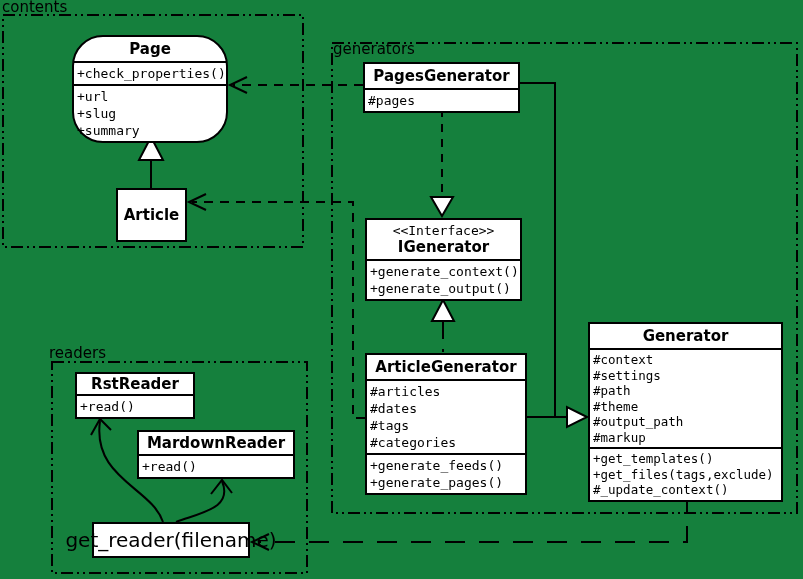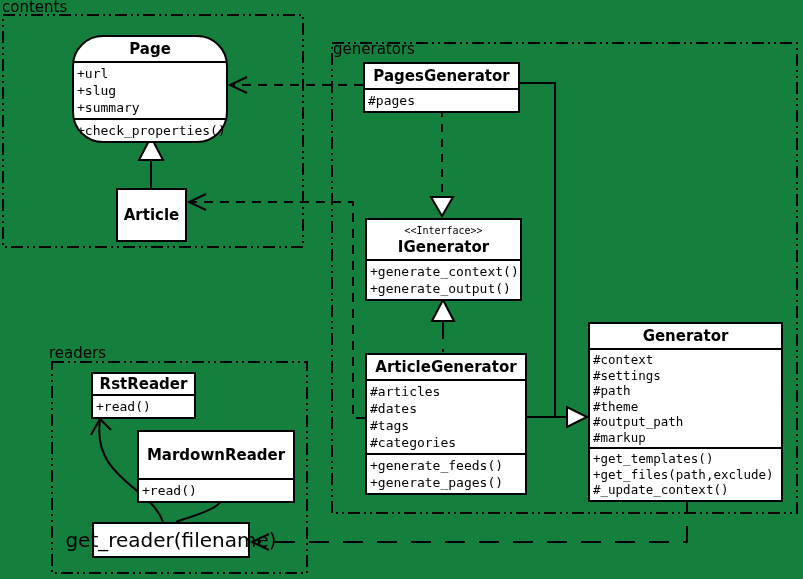--- a/index.html
+++ b/index.html
@@ -15,21 +15,21 @@
   .cls {
     position:absolute; box-sizing:border-box; background:#ffffff;
     border:2px solid #000;
   }
   .cls .title {
     font-family:"DejaVu Sans", sans-serif; font-weight:bold;
     font-size:15px; text-align:center; padding:3px 3px; line-height:18px;
   }
   .cls .stereo {
     font-family:"DejaVu Sans Mono", monospace; font-weight:normal;
-    font-size:10px; text-align:center; line-height:15px; padding-top:3px;
+    font-size:13px; text-align:center; line-height:15px; padding-top:3px;
   }
   .cls .sec {
     border-top:2px solid #000; padding:2px 3px;
     font-family:"DejaVu Sans Mono", monospace; font-size:13px;
     line-height:17px; white-space:nowrap;
   }
   .cls.tight .sec { line-height:15.5px; font-size:12.5px; }
   .cls .row { white-space:nowrap; }
   .fnbox {
     position:absolute; box-sizing:border-box; background:#ffffff;
@@ -76,26 +76,26 @@
     <path d="M211,494 L222,480 L232,493" fill="none" stroke="#000" stroke-width="2"></path>
   </svg>
 
   <div class="pkg-label" style="left:2px; top:0px;">contents</div>
   <div class="pkg-label" style="left:333px; top:42px;">generators</div>
   <div class="pkg-label" style="left:49px; top:346px;">readers</div>
 
   <div class="cls" style="left:72px; top:35px; width:156px;border-radius:31px;">
     <div class="title">Page</div>
     <div class="sec">
+      <div class="row">+check_properties()</div>
+    </div>
+    <div class="sec">
       <div class="row">+url</div>
       <div class="row">+slug</div>
       <div class="row">+summary</div>
-    </div>
-    <div class="sec">
-      <div class="row">+check_properties()</div>
     </div>
   </div>
 
   <div class="cls" style="left:116px; top:188px; width:71px;">
     <div class="title" style="padding:16px 2px;">Article</div>
   </div>
 
   <div class="cls" style="left:363px; top:62px; width:157px;">
     <div class="title">PagesGenerator</div>
     <div class="sec">
@@ -131,34 +131,34 @@
     <div class="sec">
       <div class="row">#context</div>
       <div class="row">#settings</div>
       <div class="row">#path</div>
       <div class="row">#theme</div>
       <div class="row">#output_path</div>
       <div class="row">#markup</div>
     </div>
     <div class="sec">
       <div class="row">+get_templates()</div>
-      <div class="row">+get_files(path,exclude)</div>
+      <div class="row">+get_files(tags,exclude)</div>
       <div class="row">#_update_context()</div>
     </div>
   </div>
 
-  <div class="cls" style="left:75px; top:372px; width:105px;margin-left:16px;">
+  <div class="cls" style="left:75px; top:372px; width:120px;">
     <div class="title" style="padding:1px 3px;">RstReader</div>
     <div class="sec">
       <div class="row">+read()</div>
     </div>
   </div>
 
   <div class="cls" style="left:137px; top:430px; width:158px;">
-    <div class="title" style="padding:14px 3px;">MardownReader</div>
+    <div class="title" style="padding:2px 3px;">MardownReader</div>
     <div class="sec">
       <div class="row">+read()</div>
     </div>
   </div>
 
   <div class="fnbox" style="left:92px; top:522px; width:158px; height:36px;">
     <span>get_reader(filename)</span>
   </div>
 
 </div>

